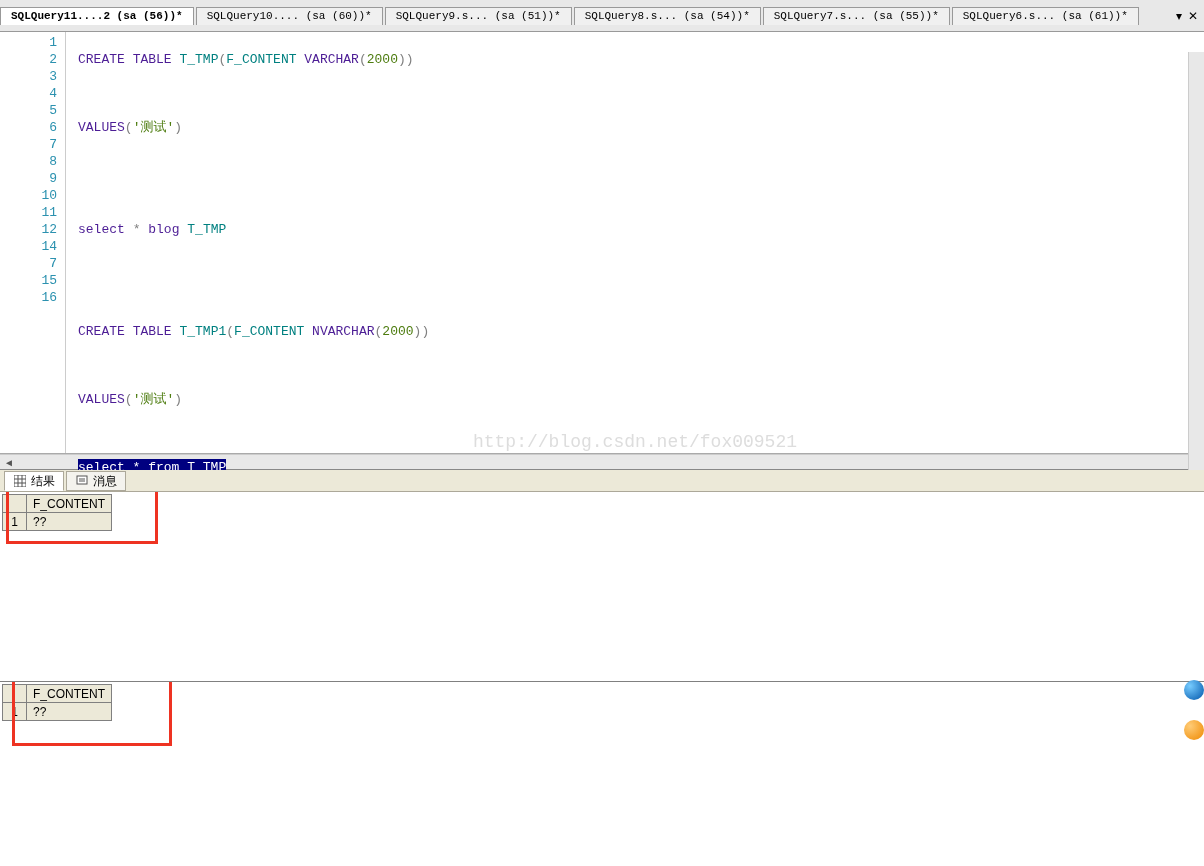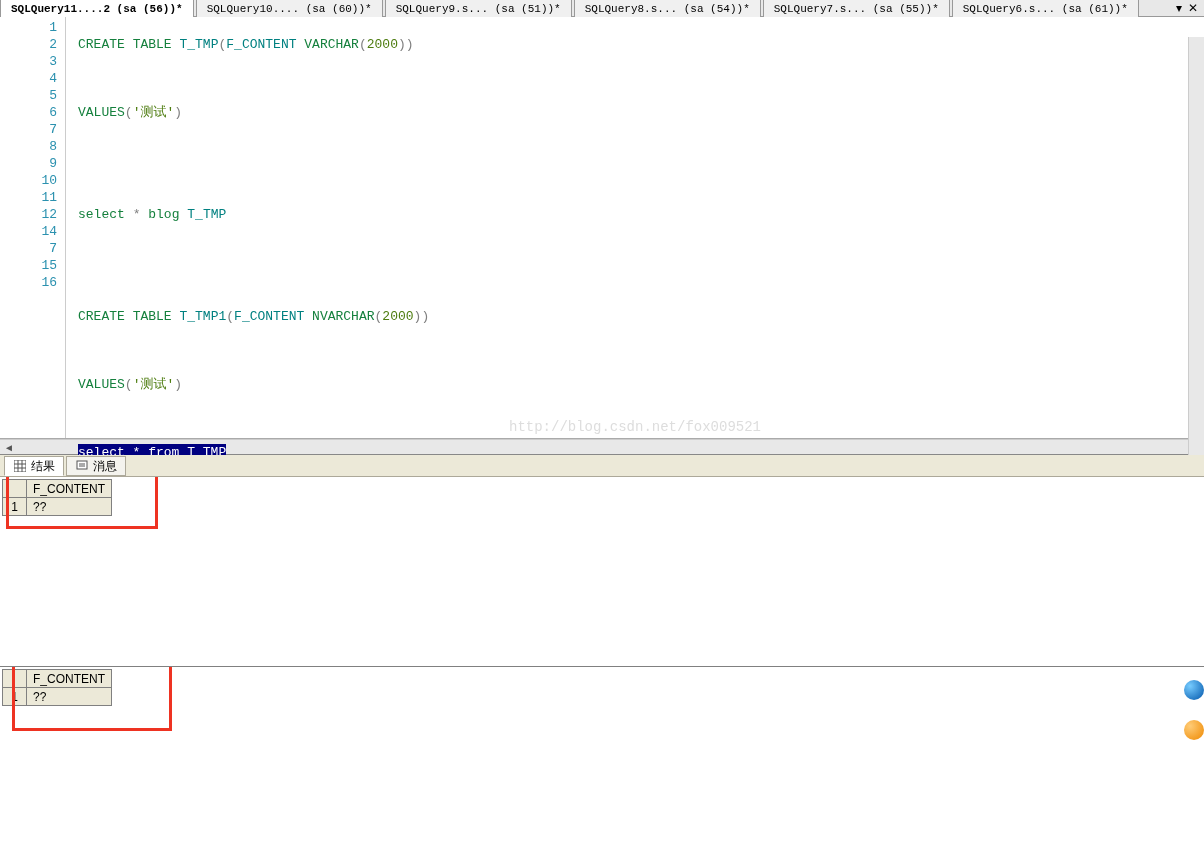--- a/index.html
+++ b/index.html
@@ -6,21 +6,21 @@
   body {
     font-family: "Microsoft YaHei", "SimSun", Arial, sans-serif;
     font-size: 12px;
     background: #fff;
     width: 1204px;
     height: 866px;
     overflow: hidden;
     position: relative;
   }
   .tab-bar {
-    height: 17px;
+    height: 32px;
     background: #e8e8e8;
     border-bottom: 1px solid #999;
     display: flex;
     align-items: center;
   }
   .tab {
     height: 18px;
     padding: 0 10px;
     border: 1px solid #999;
     border-bottom: none;
@@ -71,37 +71,37 @@
   .code {
     flex: 1;
     padding-left: 12px;
     padding-top: 2px;
     font-family: Consolas, "Courier New", monospace;
     font-size: 13px;
     line-height: 17px;
     white-space: pre;
     position: relative;
   }
-  .kw   { color: #15803d; }
+  .kw   { color: #4c1d95; }
   .ident{ color: #008080; }
   .str  { color: #4d7c0f; }
   .p    { color: #808080; }
   .num  { color: #4d7c0f; font-family: Liberation Mono, monospace; }
   .sel-line {
     background: #000080;
     color: #fff;
     display: inline-block;
   }
   .watermark {
     position: absolute;
     left: 50%; transform: translateX(-50%);
     bottom: 2px;
     color: #ddd;
     font-family: "Courier New", monospace;
-    font-size: 14px;
+    font-size: 18px;
     pointer-events: none;
   }
   .hscroll {
     height: 16px;
     background: #e8e8e8;
     border-top: 1px solid #ccc;
     border-bottom: 1px solid #888;
     display: flex;
     align-items: center;
     justify-content: space-between;

